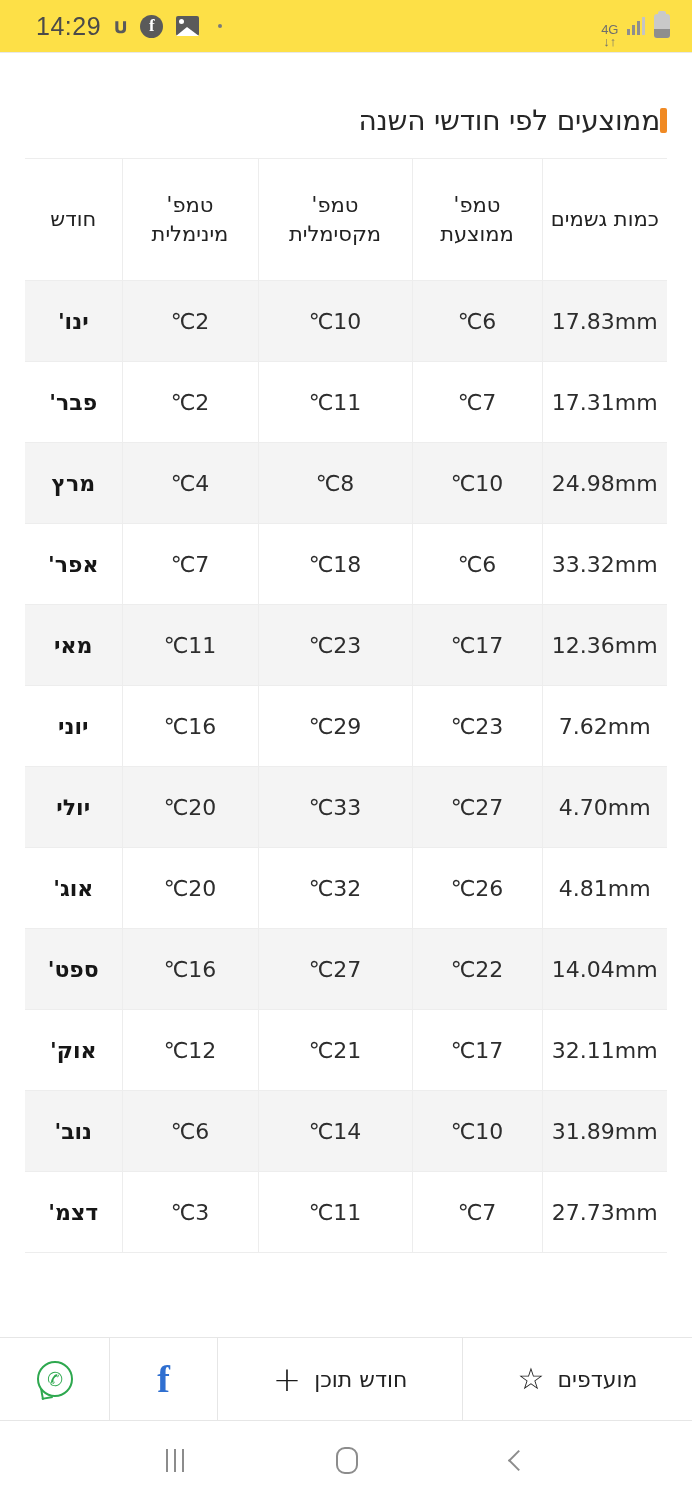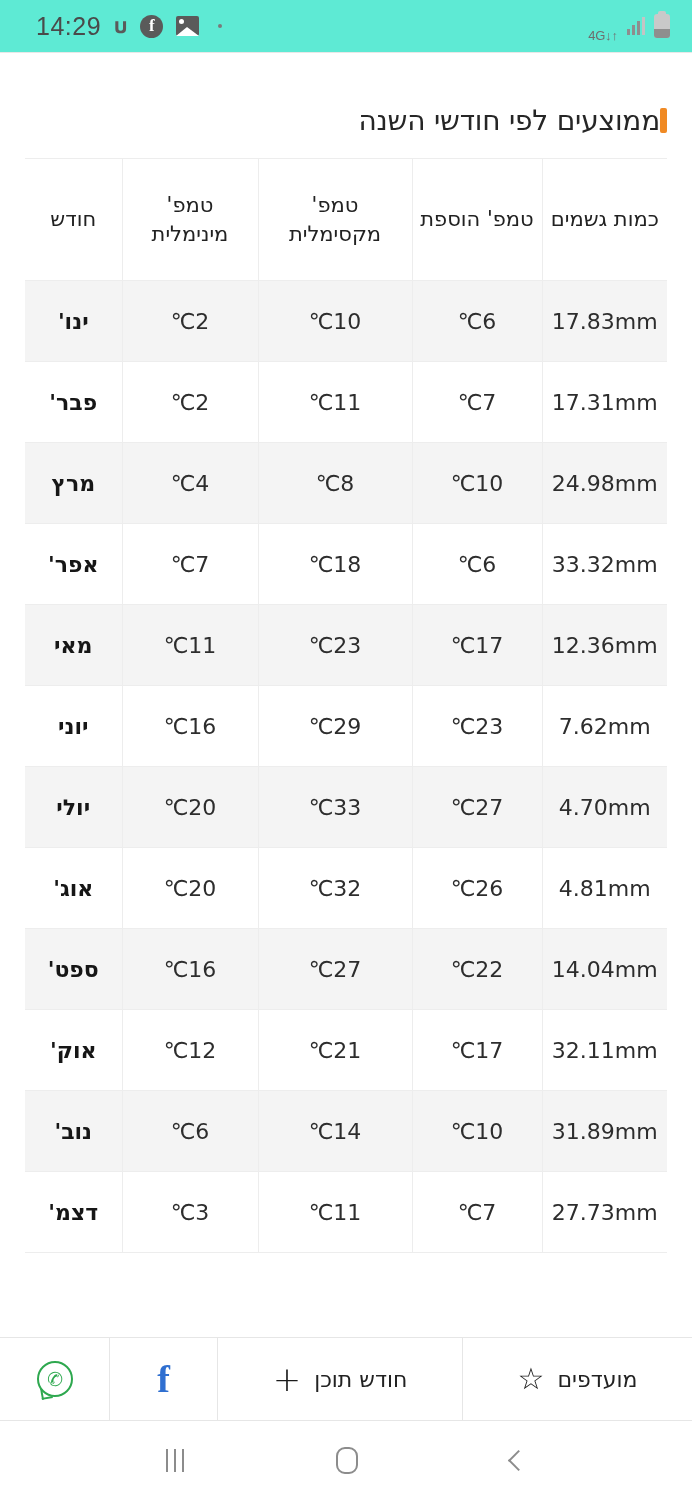--- a/index.html
+++ b/index.html
@@ -9,21 +9,21 @@
     background: #ffffff;
     font-family: "Liberation Sans", "DejaVu Sans", sans-serif;
     overflow: hidden;
   }
   body { position: relative; }
 
   
   .status-bar {
     height: 52px;
     width: 100%;
-    background: #5eead4;
+    background: #fde047;
     display: flex;
     align-items: center;
     justify-content: space-between;
     padding: 0 22px 0 36px;
     direction: ltr;
   }
   .status-left {
     display: flex;
     align-items: center;
     gap: 13px;
@@ -87,21 +87,21 @@
     background: #7a7a7a;
     margin-left: 6px;
   }
   .status-right {
     display: flex;
     align-items: center;
     gap: 9px;
   }
   .net-4g {
     display: flex;
-    flex-direction: row;
+    flex-direction: column;
     align-items: center;
     line-height: 1;
     color: #6e6e6e;
     margin-top: 19px;
   }
   .net-4g .g-label { font-size: 13px; letter-spacing: -0.3px; }
   .net-4g .g-arrows { font-size: 13px; margin-top: -1px; }
   .signal {
     display: flex;
     align-items: flex-end;
@@ -358,21 +358,21 @@
     <colgroup>
       <col class="col-rain">
         <col class="col-avg">
         <col class="col-max">
         <col class="col-min">
         <col class="col-month">
     </colgroup>
     <thead>
       <tr>
         <th>כמות גשמים</th>
-        <th>טמפ' הוספת</th>
+        <th>טמפ' ממוצעת</th>
         <th>טמפ' מקסימלית</th>
         <th>טמפ' מינימלית</th>
         <th>חודש</th>
       </tr>
     </thead>
     <tbody>
       <tr>
         <td>17.83mm</td>
         <td>6℃</td>
         <td>10℃</td>

